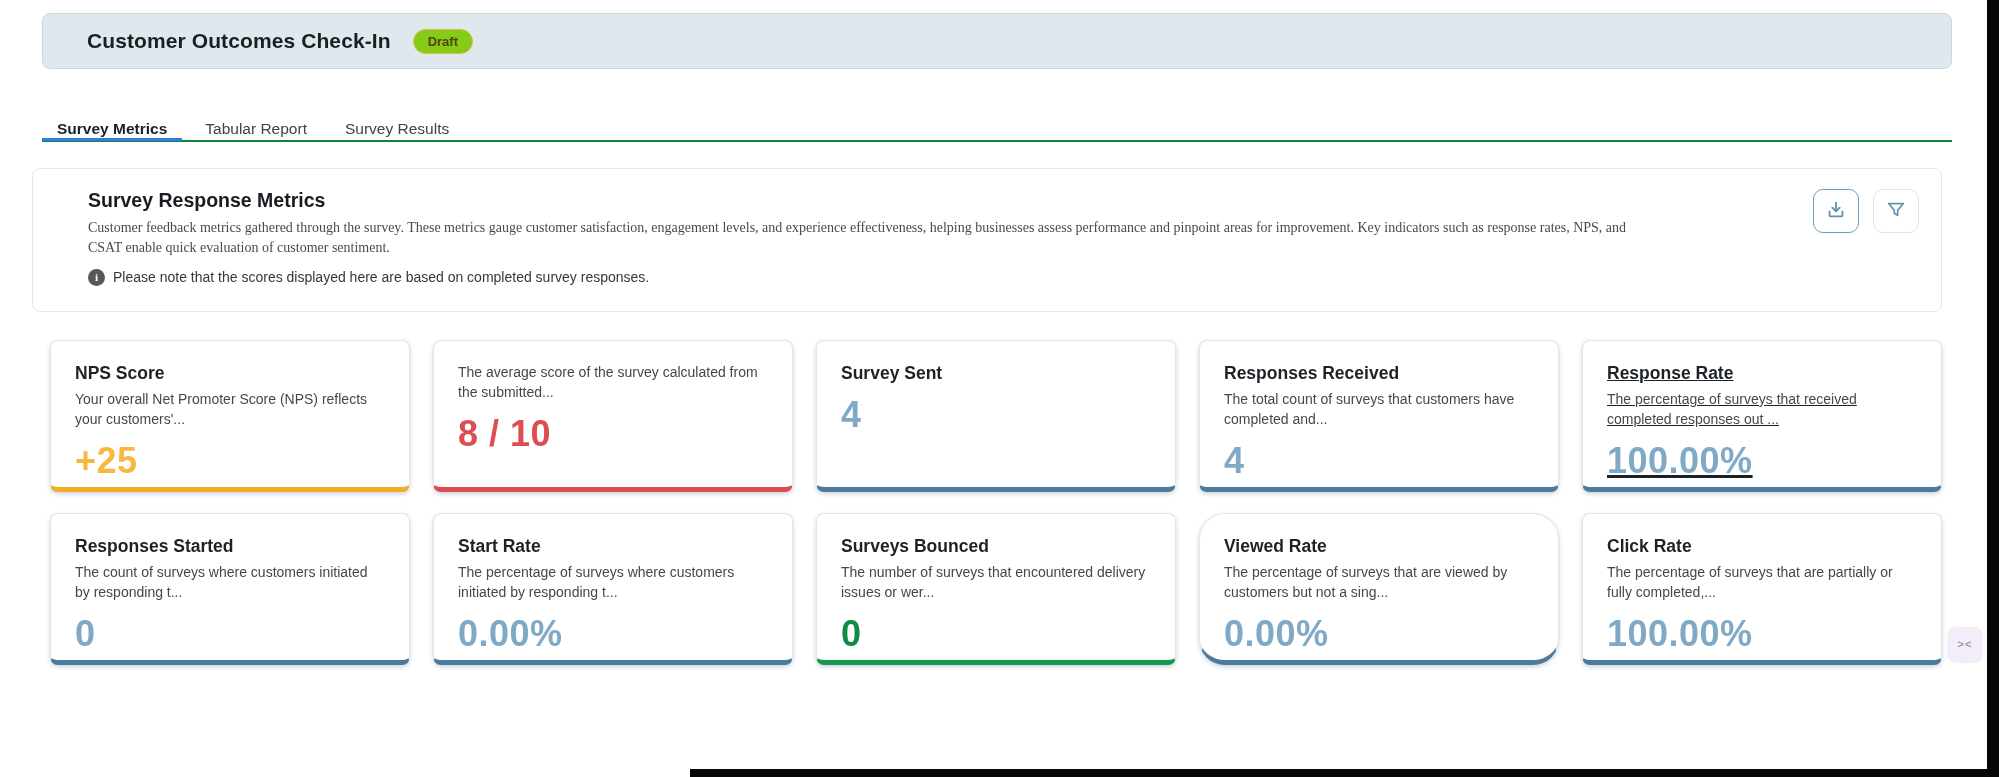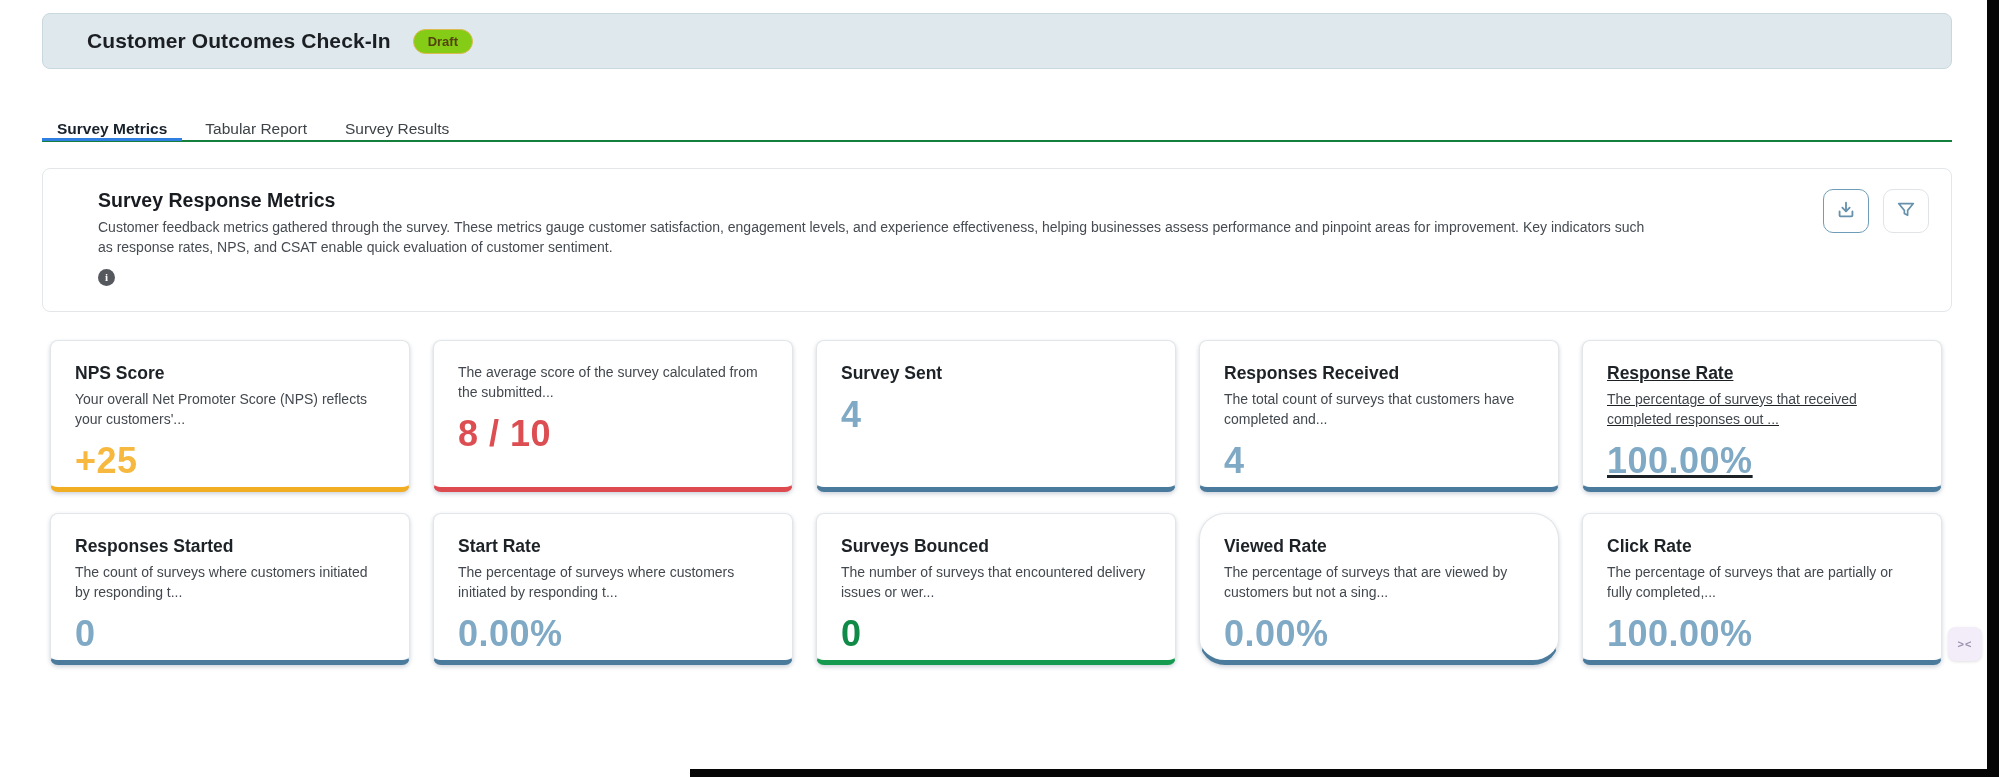--- a/index.html
+++ b/index.html
@@ -30,26 +30,26 @@
   }
   .tab {
     appearance:none; background:none; border:none; cursor:pointer;
     font-family:inherit; font-size:15.5px; color:#3d4347; padding:0 15px;
     border-bottom:3px solid transparent; margin-bottom:-1px;
   }
   .tab.active { font-weight:bold; color:#18212b; border-bottom-color:#2f7fe0; }
 
   
   .panel {
-    position:absolute; left:42px; top:168px; width:1910px; height:144px;
+    position:absolute; left:32px; top:168px; width:1910px; height:144px;
     background:#fff; border:1px solid #e3e7ea; border-radius:8px;
     padding:20px 24px 16px 55px;
   }
   .panel-title { font-size:19.5px; font-weight:bold; color:#181c20; margin:0 0 6px 0; }
-  .panel-desc { font-size:14px; line-height:1.42; color:#464b51; max-width:1560px; margin:0; }
+  .panel-desc { font-size:14px; line-height:1.42; color:#464b51; max-width:1560px; margin:0;font-family:Liberation Serif, serif; }
   .panel-note { margin-top:11px; display:flex; align-items:center; gap:8px; }
   .info-icon {
     width:17px; height:17px; border-radius:50%; background:#55595e; color:#fff;
     font-size:11px; font-weight:bold; font-family:"Liberation Serif",serif;
     display:inline-flex; align-items:center; justify-content:center; flex:0 0 auto;
   }
   .panel-note span.note-text { font-size:14px; color:#33383d; }
   .panel-actions { position:absolute; top:20px; right:22px; display:flex; gap:14px; }
   .icon-btn {
     width:46px; height:44px; border-radius:10px; background:#fff; cursor:pointer;
@@ -97,20 +97,21 @@
     <button class="tab active">Survey Metrics</button>
     <button class="tab">Tabular Report</button>
     <button class="tab">Survey Results</button>
   </nav>
 
 <section class="panel">
   <h2 class="panel-title">Survey Response Metrics</h2>
   <p class="panel-desc">Customer feedback metrics gathered through the survey. These metrics gauge customer satisfaction, engagement levels, and experience effectiveness, helping businesses assess performance and pinpoint areas for improvement. Key indicators such as response rates, NPS, and CSAT enable quick evaluation of customer sentiment.</p>
   <div class="panel-note">
     <span class="info-icon">i</span>
+    <span class="note-text">Please note that the scores displayed here are based on completed survey responses.</span>
   </div>
   <div class="panel-actions">
     <button class="icon-btn primary" title="">
       <span>
         <svg viewBox="0 0 24 24" width="22" height="22" fill="none" stroke="#6591ac" stroke-width="2" stroke-linecap="round" stroke-linejoin="round">
           <path d="M12 4v9"></path>
             <path d="M8 9.5l4 4 4-4"></path>
             <path d="M5 13.5v4.5a1 1 0 0 0 1 1h12a1 1 0 0 0 1-1v-4.5"></path>
         </svg>
       </span>

